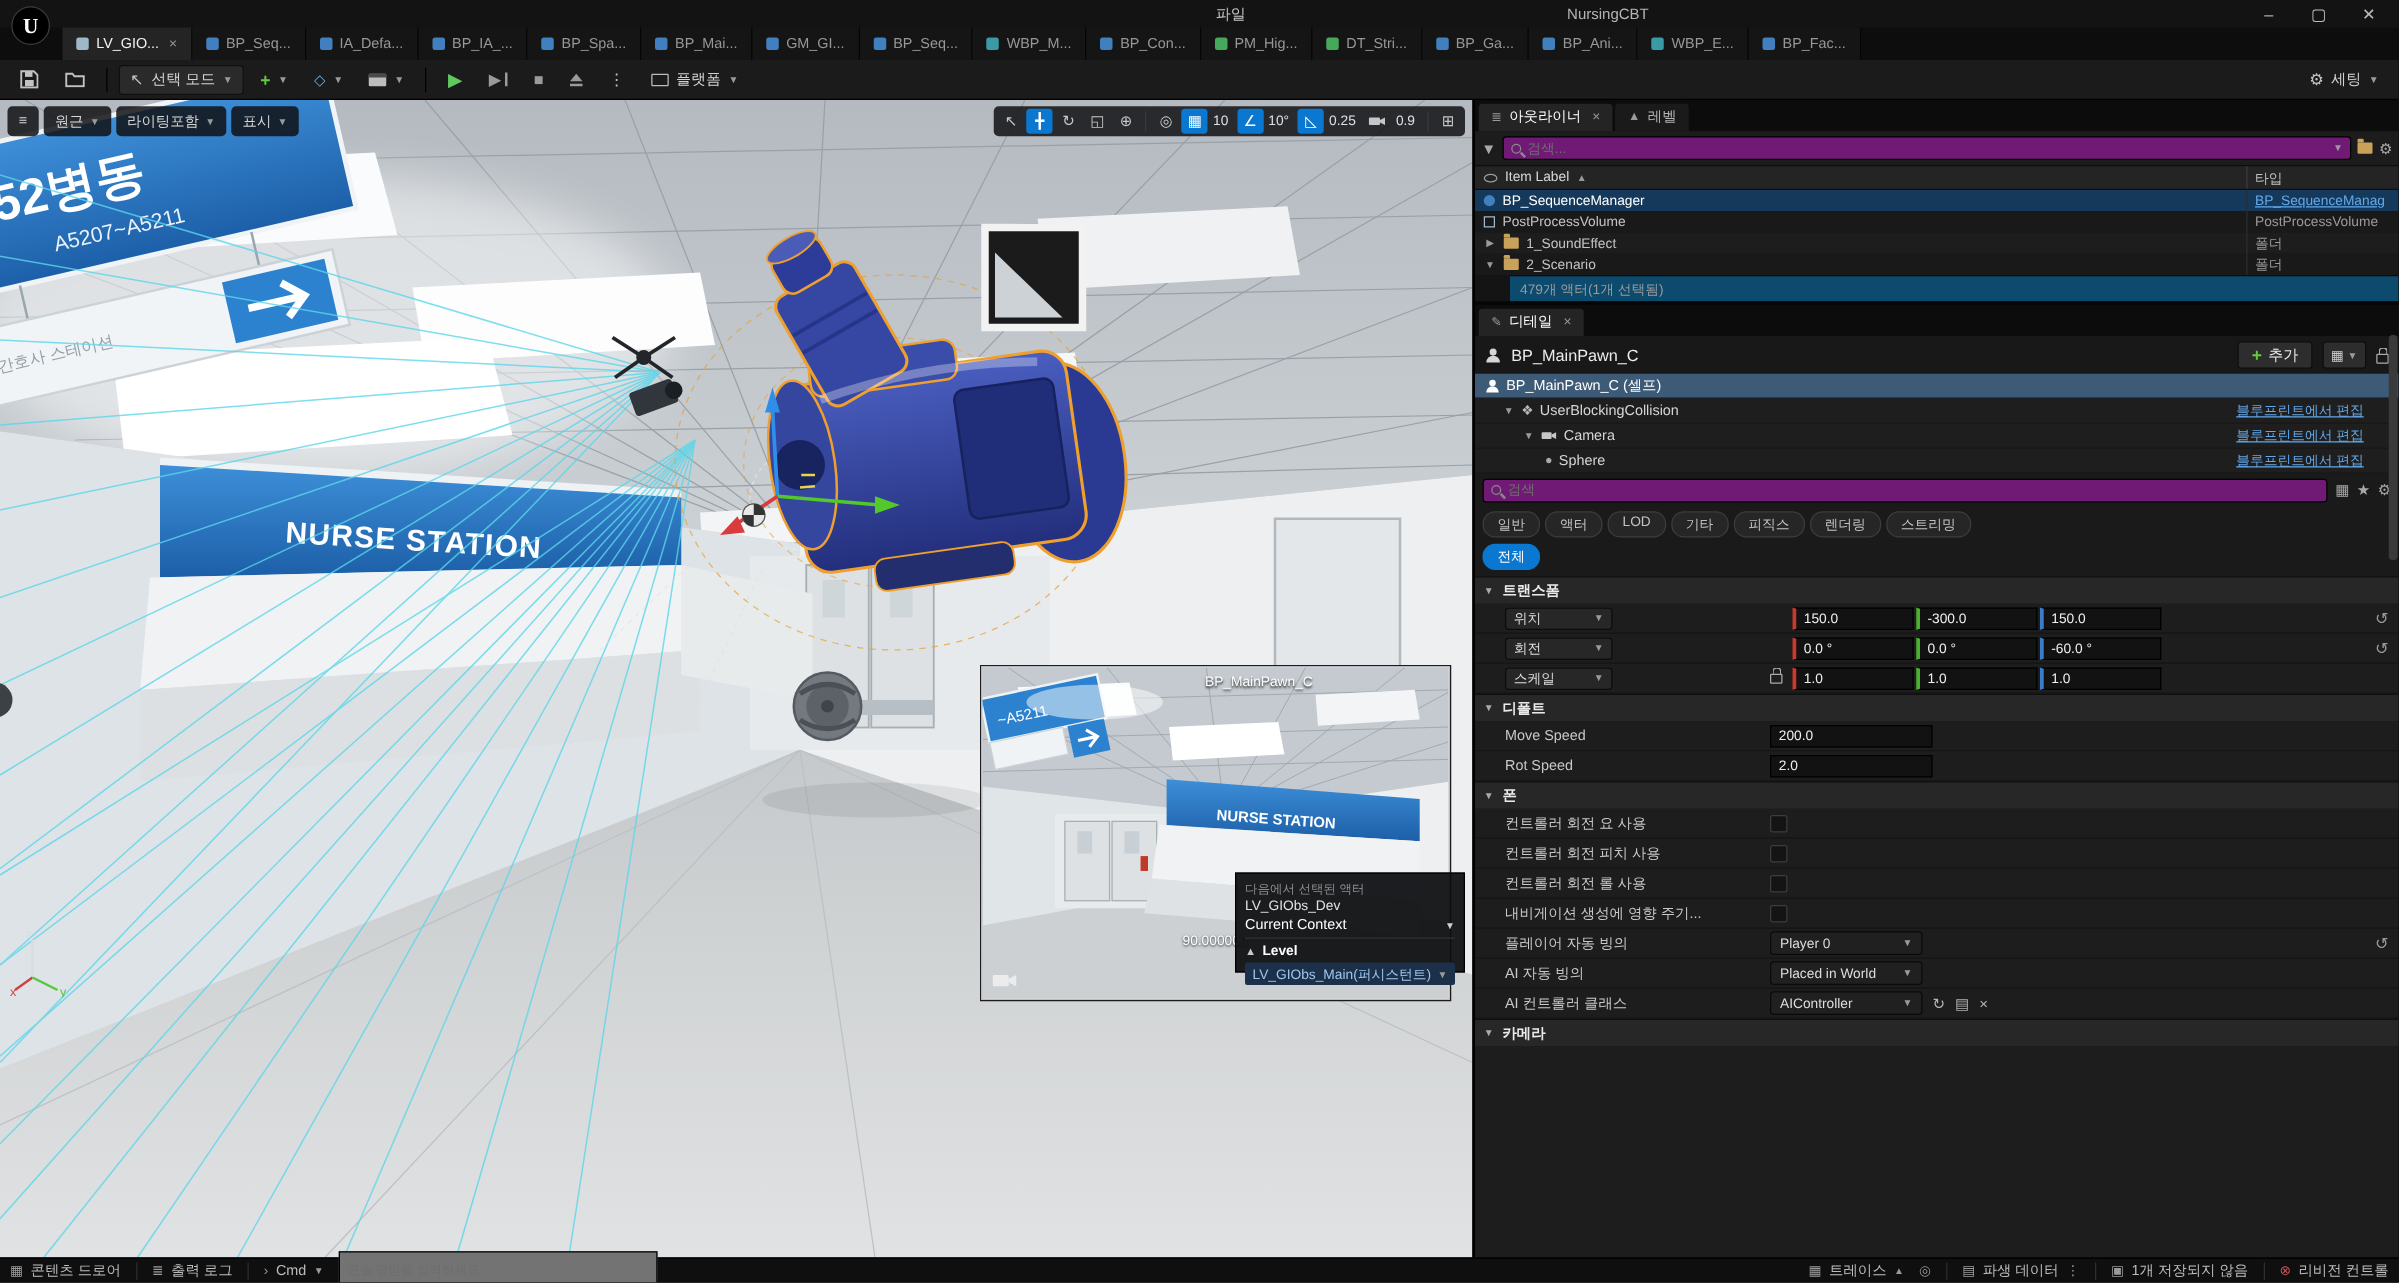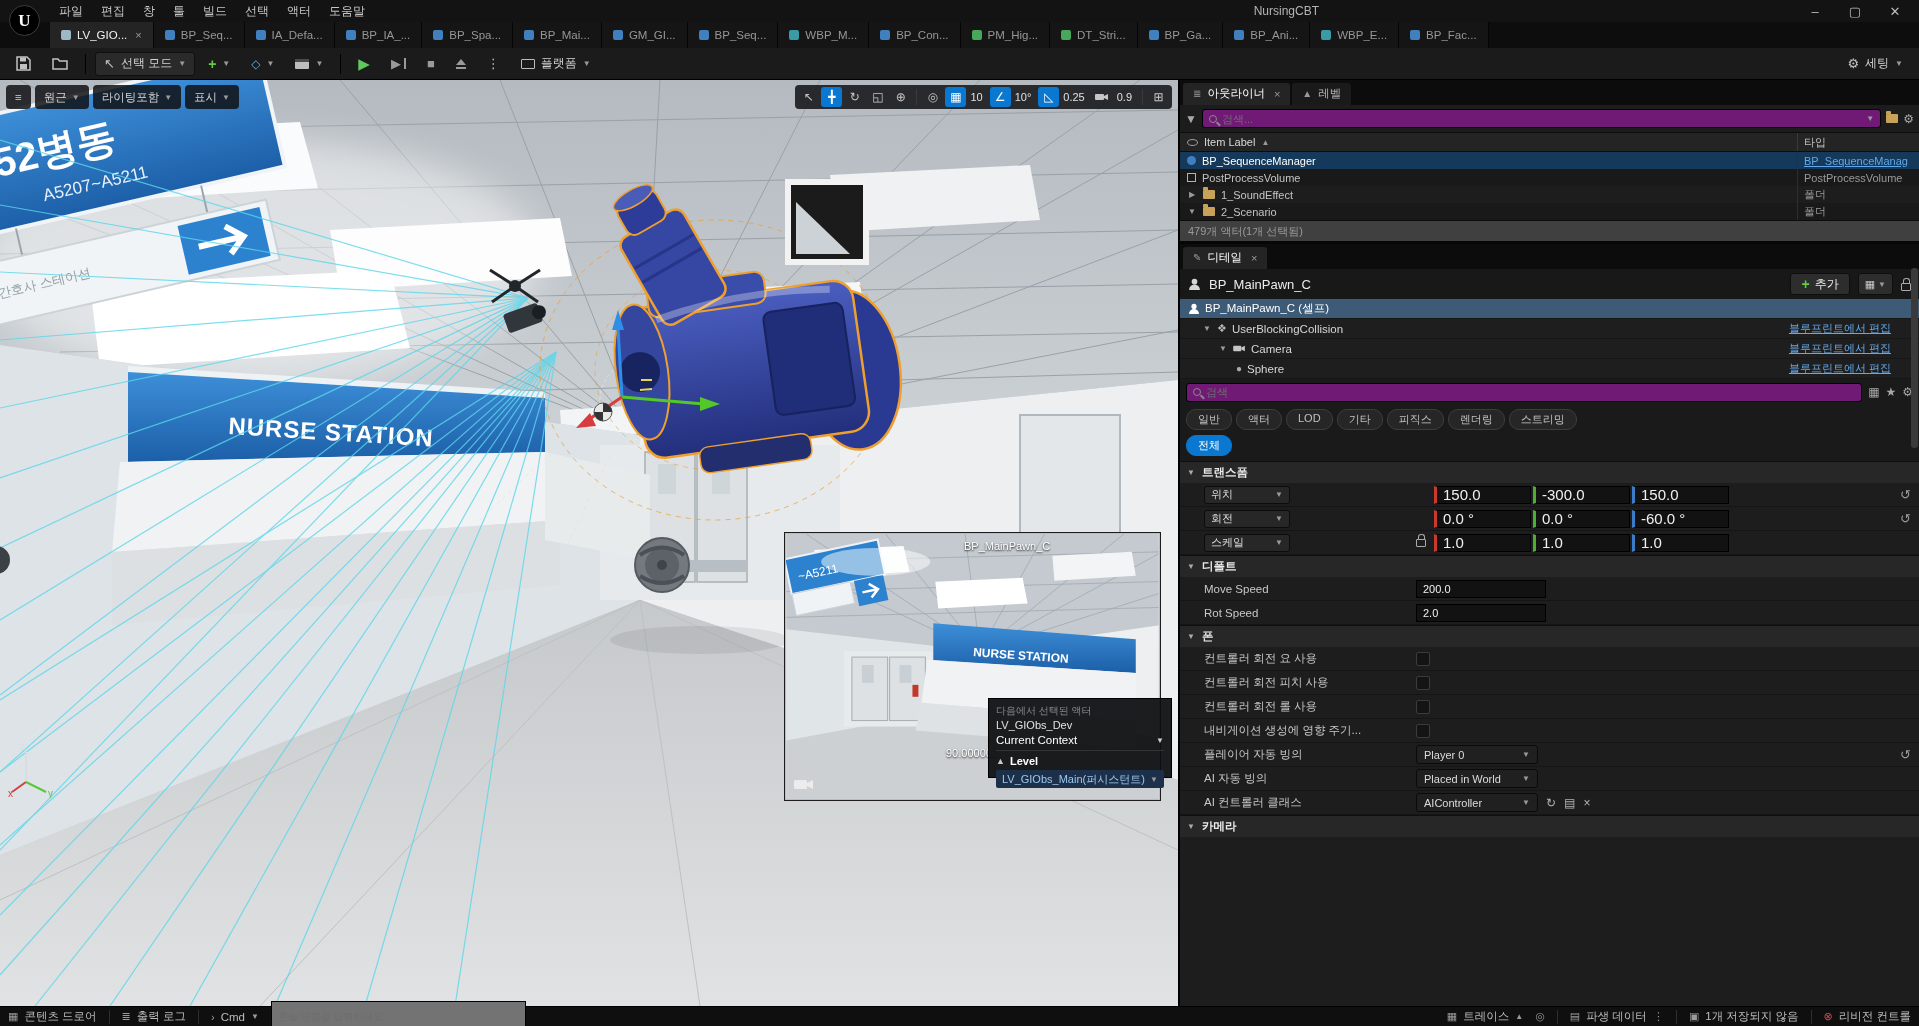--- a/index.html
+++ b/index.html
@@ -2,21 +2,21 @@
 <html><head>
 <meta charset="utf-8">
 <style>
   * { margin:0; padding:0; box-sizing:border-box; }
   html,body { background:#000; }
   body { font-family:"Liberation Sans", sans-serif; }
   #app { position:relative; width:1919px; height:1026px; background:#161616; color:#c8c8c8; overflow:hidden; font-size:12px; }
   svg text { font-family:"Liberation Sans", sans-serif; }
 
   
-  .menubar { position:absolute; top:0; left:0; right:0; height:22px; background:#131313; display:flex; align-items:center; padding-left:50px; }
+  .menubar { position:absolute; top:0; left:0; right:0; height:22px; background:#131313; display:flex; align-items:center; padding-left:50px;flex-direction:column; }
   .menu-item { padding:3px 9px; color:#c6c6c6; font-size:12px; cursor:default; }
   .app-title { position:absolute; right:600px; top:4px; color:#b4b4b4; font-size:12px; }
   .win-controls { position:absolute; right:4px; top:0; display:flex; }
   .win-btn { width:40px; height:22px; display:flex; align-items:center; justify-content:center; color:#bbb; font-size:13px; }
   .logo { position:absolute; top:5px; left:9px; width:31px; height:31px; border-radius:50%; background:#000; border:1px solid #3c3c3c; z-index:20; display:flex; align-items:center; justify-content:center; color:#fff; font-size:17px; font-weight:bold; font-family:"Liberation Serif", serif; }
 
   
   .tabbar { position:absolute; top:22px; left:0; right:0; height:26px; background:#0d0d0d; display:flex; align-items:stretch; padding-left:50px; }
   .tab { display:flex; align-items:center; gap:6px; padding:0 11px; font-size:11.5px; color:#979797; background:#151515; border-right:1px solid #050505; white-space:nowrap; }
   .tab.active { background:#242424; color:#f2f2f2; }
@@ -101,21 +101,21 @@
   .ol-row { height:17px; display:flex; align-items:center; font-size:11px; color:#c4c4c4; background:#191919; }
   .ol-row:nth-child(even) { background:#1d1d1d; }
   .ol-row.selected { background:#15395b; color:#fff; }
   .ol-row .col-type { border-left:1px solid #2e2e2e; color:#9a9a9a; overflow:hidden; white-space:nowrap; }
   .type-link { color:#63a8e8; text-decoration:underline; white-space:nowrap; }
   .row-ic { width:9px; height:9px; border-radius:50%; background:#4180bf; flex:0 0 auto; }
   .box-ic { width:9px; height:9px; border:1.5px solid #9fb8cc; flex:0 0 auto; }
   .expander { width:10px; font-size:8px; color:#9a9a9a; text-align:center; flex:0 0 auto; }
   .folder { width:12px; height:9px; background:#c9a25a; border-radius:1px; position:relative; flex:0 0 auto; }
   .folder:before { content:""; position:absolute; top:-3px; left:0; width:5px; height:3px; background:#c9a25a; border-radius:1px 1px 0 0; }
-  .ol-footer { height:21px; display:flex; align-items:center; padding:0 8px; font-size:11px; color:#9a9a9a; background:#404040; border-top:1px solid #0c0c0c; }
+  .ol-footer { height:21px; display:flex; align-items:center; padding:0 8px; font-size:11px; color:#9a9a9a; background:#0c4a6e; border-top:1px solid #0c0c0c;margin-left:28px; }
   .splitter { height:3px; background:#060606; }
 
   
   .details { flex:1; display:flex; flex-direction:column; background:#1a1a1a; overflow:hidden; }
   .dt-title { height:30px; display:flex; align-items:center; gap:8px; padding:0 8px; background:#181818; }
   .dt-name { font-size:13px; color:#ececec; flex:1; }
   .add-btn { display:flex; align-items:center; gap:5px; background:#2d2d2d; border:1px solid #0e0e0e; border-radius:3px; height:22px; padding:0 10px; color:#ececec; font-size:12px; }
   .mini-btn { display:flex; align-items:center; gap:3px; background:#2d2d2d; border:1px solid #0e0e0e; border-radius:3px; height:22px; padding:0 6px; color:#c8c8c8; font-size:11px; }
   .lock { width:10px; height:8px; border:1.5px solid #aaa; border-radius:1px; position:relative; margin-top:5px; }
   .lock:before { content:""; position:absolute; top:-6px; left:1px; width:5px; height:5px; border:1.5px solid #aaa; border-bottom:none; border-radius:3px 3px 0 0; }
@@ -126,21 +126,21 @@
   .filter-row { display:flex; gap:4px; padding:4px 6px 2px; }
   .chip { border:1px solid #3d3d3d; background:#262626; border-radius:10px; padding:2px 11px; font-size:11px; color:#c2c2c2; }
   .chip-row2 { display:flex; padding:3px 6px 5px; }
   .chip.all { background:#0a78d0; border-color:#0a78d0; color:#fff; }
   .section-hdr { height:22px; background:#272727; display:flex; align-items:center; gap:7px; padding:0 7px; font-size:11.5px; font-weight:bold; color:#eaeaea; border-top:1px solid #0f0f0f; }
   .tri { font-size:8px; color:#aaa; }
   .prop-row { height:24px; display:flex; align-items:center; padding-left:24px; font-size:11.5px; color:#c8c8c8; background:#1d1d1d; border-bottom:1px solid #151515; position:relative; }
   .prop-label { width:212px; flex:0 0 auto; overflow:hidden; white-space:nowrap; }
   .slot { width:18px; flex:0 0 auto; display:flex; align-items:center; }
   .mini-dd { width:86px; height:18px; background:#272727; border:1px solid #0c0c0c; border-radius:3px; display:flex; align-items:center; justify-content:space-between; padding:0 6px; font-size:11px; color:#ddd; }
-  .vec-field { width:97px; height:18px; background:#121212; border:1px solid #000; border-left-width:3px; border-left-style:solid; display:flex; align-items:center; padding:0 6px; font-size:15px; color:#f0f0f0; margin-right:2px; }
+  .vec-field { width:97px; height:18px; background:#121212; border:1px solid #000; border-left-width:3px; border-left-style:solid; display:flex; align-items:center; padding:0 6px; font-size:11px; color:#f0f0f0; margin-right:2px; }
   .num-field { width:130px; height:18px; background:#121212; border:1px solid #000; display:flex; align-items:center; padding:0 6px; font-size:11px; color:#f0f0f0; }
   .reset-btn { position:absolute; right:8px; color:#9a9a9a; font-size:13px; }
   .checkbox { width:14px; height:14px; background:#141414; border:1px solid #3c3c3c; border-radius:2px; }
   .dd { min-width:122px; height:19px; background:#202020; border:1px solid #0a0a0a; border-radius:3px; display:flex; align-items:center; justify-content:space-between; gap:10px; padding:0 7px; font-size:11px; color:#ddd; }
   .row-ics { display:flex; gap:8px; margin-left:8px; color:#b4b4b4; font-size:12px; align-items:center; }
   .dt-fill { flex:1; background:#1d1d1d; }
   .v-scroll { position:absolute; right:1px; top:188px; width:7px; height:180px; background:#3a3a3a; border-radius:3px; }
 
   
   .statusbar { position:absolute; bottom:0; left:0; right:0; height:20px; background:#0f0f0f; border-top:1px solid #000; display:flex; align-items:center; font-size:11.5px; color:#bcbcbc; padding:0 8px; gap:12px; }

